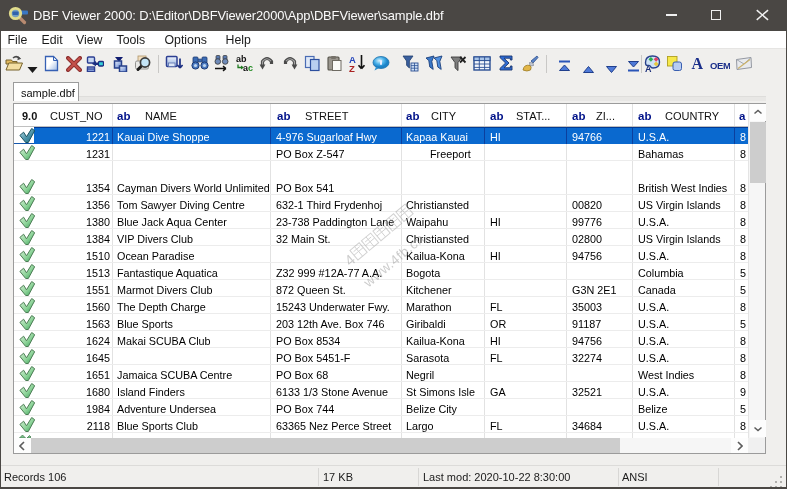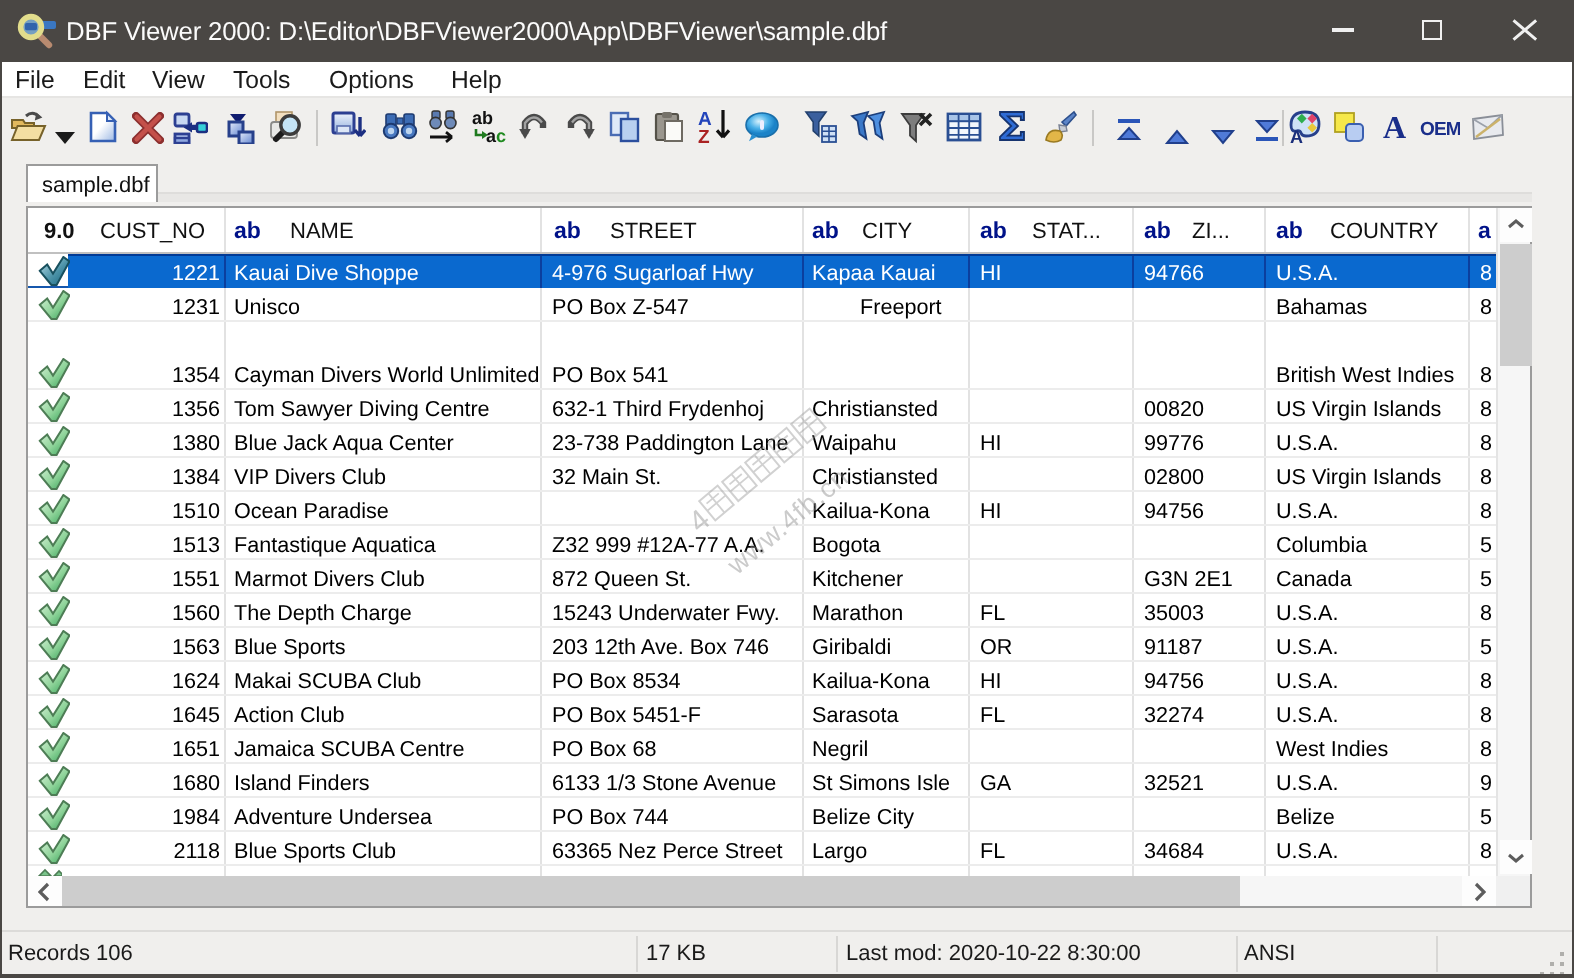--- a/index.html
+++ b/index.html
@@ -329,21 +329,20 @@
       <div class="c" style="left:476px;width:75px">HI</div>
       <div class="c" style="left:558px;width:59px">94766</div>
       <div class="c" style="left:624px;width:95px">U.S.A.</div>
       <div class="c num" style="left:720px;width:12px">8</div>
     </div>
 <div class="row" style="top:144px">
       <span class="ick"><svg class="chk" width="16" height="15" viewBox="0 0 16 15">
           <path d="M0.9 7.4 L4.6 4.2 L7.5 8.8 L12.7 0.5 L15.7 2.7 L9.3 14.5 L6.7 14.5 Z" fill="url(#gg)" stroke="#4d7d55" stroke-width="1"></path>
         </svg></span>
       <div class="c num" style="left:20px;width:76px">1231</div>
-      <div class="c" style="left:103px;width:152px">Unisco</div>
       <div class="c" style="left:262px;width:124px">PO Box Z-547</div>
       <div class="c" style="left:416px;width:77px">Freeport</div>
       <div class="c" style="left:476px;width:75px"></div>
       <div class="c" style="left:558px;width:59px"></div>
       <div class="c" style="left:624px;width:95px">Bahamas</div>
       <div class="c num" style="left:720px;width:12px">8</div>
     </div>
 <div class="row" style="top:178px">
       <span class="ick"><svg class="chk" width="16" height="15" viewBox="0 0 16 15">
           <path d="M0.9 7.4 L4.6 4.2 L7.5 8.8 L12.7 0.5 L15.7 2.7 L9.3 14.5 L6.7 14.5 Z" fill="url(#gg)" stroke="#4d7d55" stroke-width="1"></path>
@@ -471,21 +470,20 @@
       <div class="c" style="left:476px;width:75px">HI</div>
       <div class="c" style="left:558px;width:59px">94756</div>
       <div class="c" style="left:624px;width:95px">U.S.A.</div>
       <div class="c num" style="left:720px;width:12px">8</div>
     </div>
 <div class="row" style="top:348px">
       <span class="ick"><svg class="chk" width="16" height="15" viewBox="0 0 16 15">
           <path d="M0.9 7.4 L4.6 4.2 L7.5 8.8 L12.7 0.5 L15.7 2.7 L9.3 14.5 L6.7 14.5 Z" fill="url(#gg)" stroke="#4d7d55" stroke-width="1"></path>
         </svg></span>
       <div class="c num" style="left:20px;width:76px">1645</div>
-      <div class="c" style="left:103px;width:152px">Action Club</div>
       <div class="c" style="left:262px;width:124px">PO Box 5451-F</div>
       <div class="c" style="left:392px;width:77px">Sarasota</div>
       <div class="c" style="left:476px;width:75px">FL</div>
       <div class="c" style="left:558px;width:59px">32274</div>
       <div class="c" style="left:624px;width:95px">U.S.A.</div>
       <div class="c num" style="left:720px;width:12px">8</div>
     </div>
 <div class="row" style="top:365px">
       <span class="ick"><svg class="chk" width="16" height="15" viewBox="0 0 16 15">
           <path d="M0.9 7.4 L4.6 4.2 L7.5 8.8 L12.7 0.5 L15.7 2.7 L9.3 14.5 L6.7 14.5 Z" fill="url(#gg)" stroke="#4d7d55" stroke-width="1"></path>

